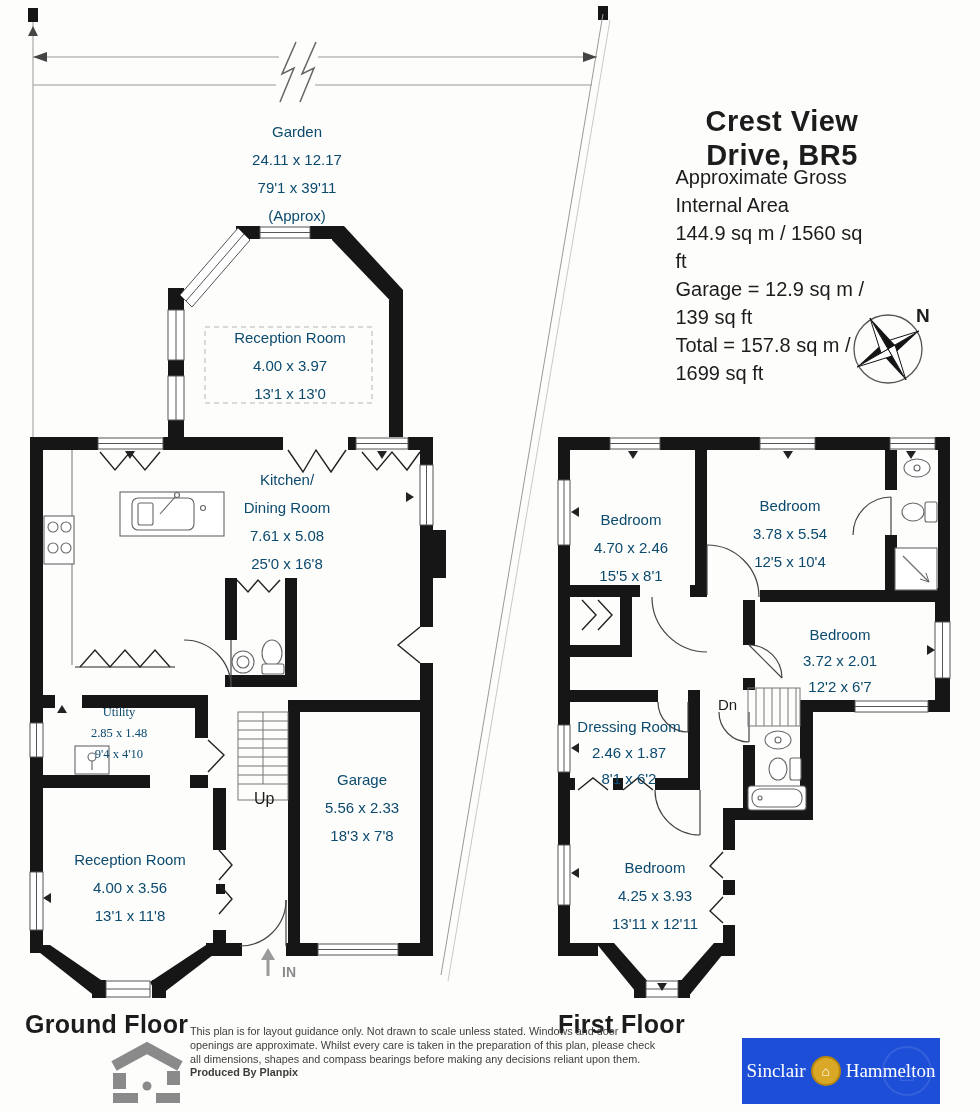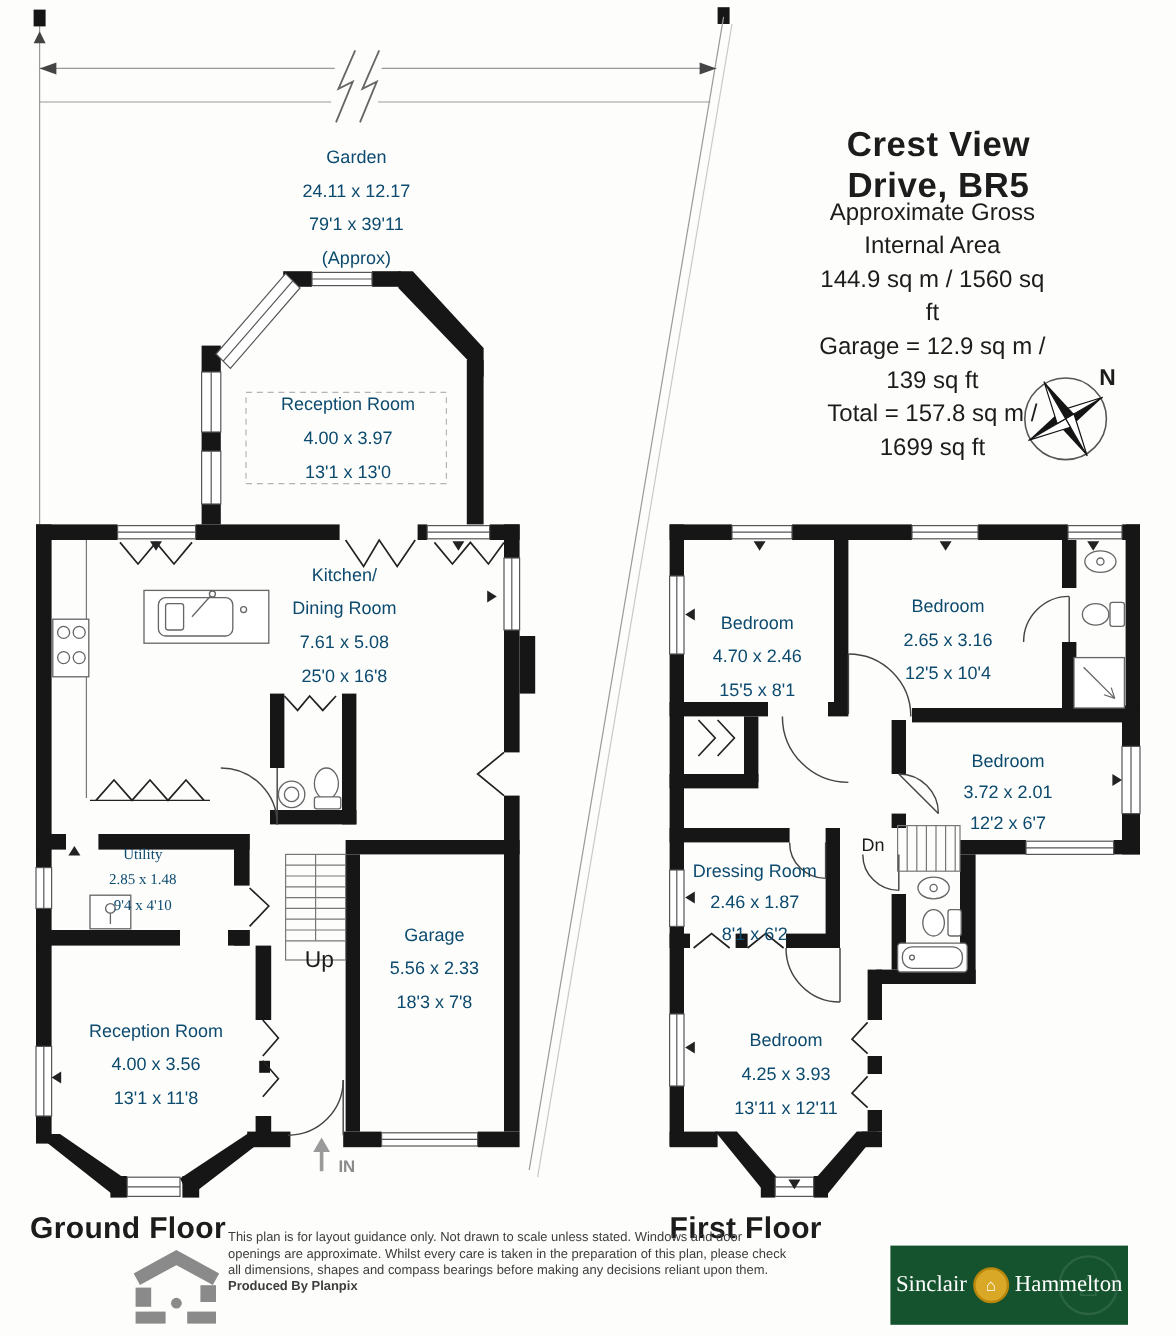--- a/index.html
+++ b/index.html
@@ -8,26 +8,26 @@
   #plansvg{position:absolute;left:0;top:0;}
   .lbl{position:absolute;transform:translateX(-50%);text-align:center;white-space:nowrap;
        font-size:15px;line-height:28px;color:#0c4a6e;}
   .lbl.small{font-size:12.5px;line-height:21px;font-family:Liberation Serif, serif;}
   .lbl.tight{line-height:26px;}
   .single{position:absolute;white-space:nowrap;}
   .gray{color:#8a8a8a;margin-left:24px;}
   #title-block{position:absolute;left:782px;top:104px;transform:translateX(-50%);
        text-align:center;font-weight:bold;font-size:29px;line-height:34px;letter-spacing:.5px;}
   #area-block{position:absolute;left:777px;top:163px;transform:translateX(-50%);
-       text-align:center;font-size:20px;line-height:28px;}
+       font-size:20px;line-height:28px;}
   .floor-title{position:absolute;font-size:25px;font-weight:bold;letter-spacing:.3px;}
   #footer-text{position:absolute;left:190px;top:1013px;width:472px;font-size:10.8px;
        line-height:13.8px;color:#3d3d3d;margin-top:12px;}
   #footer-text .bold{font-weight:bold;}
-  #brand-box{position:absolute;left:742px;top:1038px;width:198px;height:66px;background:#14532d;
+  #brand-box{position:absolute;left:742px;top:1038px;width:198px;height:66px;background:#1d4ed8;
        display:flex;align-items:center;justify-content:center;gap:5px;overflow:hidden;}
   #brand-box .bname{font-family:"Liberation Serif",serif;color:#ffffff;font-size:19px;}
   #brand-coin{width:26px;height:26px;border-radius:50%;background:#d9a826;border:2px solid #b8860b;
        display:flex;align-items:center;justify-content:center;color:#fff;font-size:14px;line-height:1;flex:0 0 auto;}
   #brand-watermark{position:absolute;right:8px;top:8px;width:46px;height:46px;border-radius:50%;
        border:2px solid rgba(255,255,255,.10);display:flex;align-items:center;justify-content:center;
        color:rgba(255,255,255,.12);font-size:30px;}
   #north-label{position:absolute;left:916px;top:305px;font-size:19px;font-weight:bold;}
 </style>
 </head>
@@ -417,32 +417,32 @@
     <div>5.56 x 2.33</div>
     <div>18'3 x 7'8</div>
   </div>
 
   <div class="lbl" style="left:130px;top:846px">
     <div>Reception Room</div>
     <div>4.00 x 3.56</div>
     <div>13'1 x 11'8</div>
   </div>
 
-  <div class="single" style="left:254px;top:790px;font-size:19px">Up</div>
+  <div class="single" style="left:254px;top:790px;font-size:16px">Up</div>
   <div class="single gray" style="left:258px;top:964px;font-size:14px;font-weight:bold">IN</div>
 
   <div class="lbl" style="left:631px;top:506px">
     <div>Bedroom</div>
     <div>4.70 x 2.46</div>
     <div>15'5 x 8'1</div>
   </div>
 
   <div class="lbl" style="left:790px;top:492px">
     <div>Bedroom</div>
-    <div>2.65 x 3.16</div>
+    <div>3.78 x 5.54</div>
     <div>12'5 x 10'4</div>
   </div>
 
   <div class="lbl tight" style="left:840px;top:622px">
     <div>Bedroom</div>
     <div>3.72 x 2.01</div>
     <div>12'2 x 6'7</div>
   </div>
 
   <div class="lbl tight" style="left:629px;top:714px">

